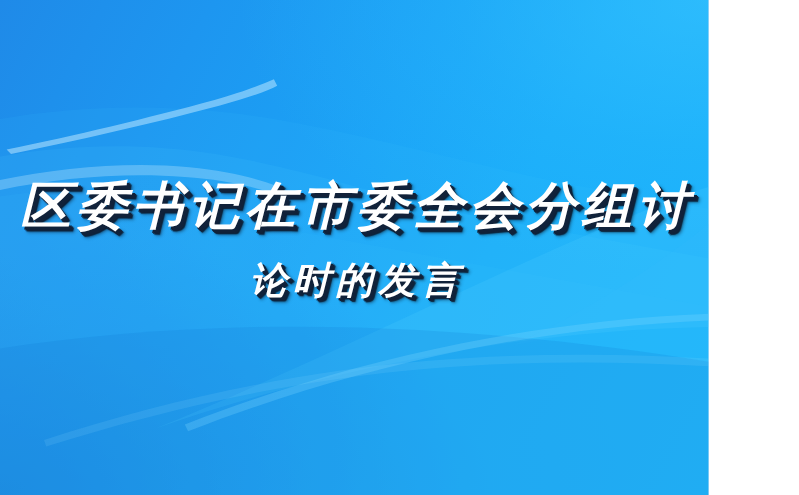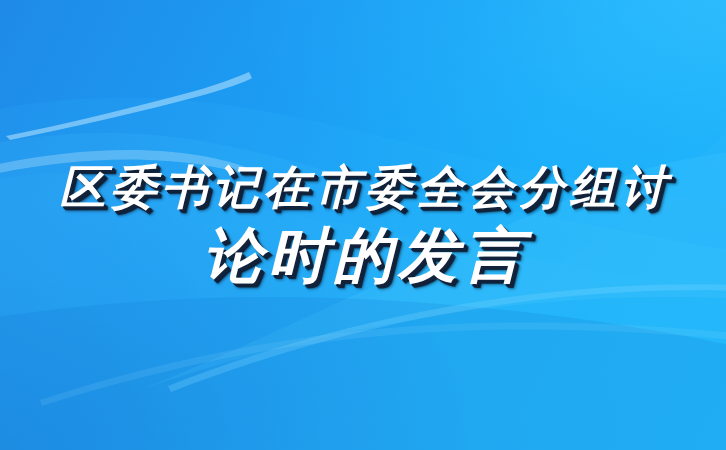--- a/index.html
+++ b/index.html
@@ -2,21 +2,21 @@
 <html><head>
 <meta charset="utf-8">
 <style>
   html, body {
     margin: 0;
     padding: 0;
     background: #ffffff;
   }
   #banner {
     position: relative;
-    width: 726px;
+    width: 644px;
     height: 450px;
     overflow: hidden;
     font-family: "DejaVu Sans", "Liberation Sans", sans-serif;
     background: #1c9bef;
   }
 
   
   .bg-base {
     position: absolute;
     inset: 0;
@@ -76,21 +76,21 @@
       4px 4px 1px rgba(8, 20, 38, 0.85),
       5px 5px 3px rgba(8, 20, 38, 0.45);
   }
   .title-line-1 {
     font-size: 46px;
     line-height: 58px;
     letter-spacing: 5px;
     padding-left: 5px;
   }
   .title-line-2 {
-    font-size: 60px;
+    font-size: 34px;
     line-height: 58px;
     letter-spacing: 5px;
     padding-left: 5px;
     margin-top: 10px;
   }
 </style>
 </head>
 <body>
 
 <div id="banner">

